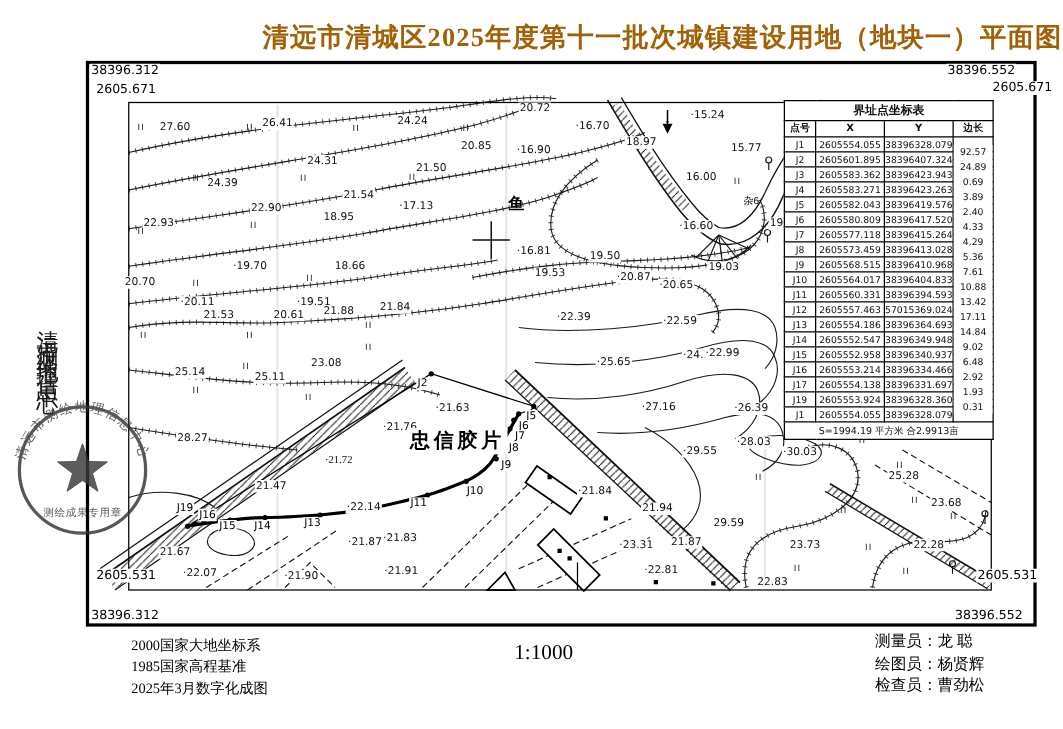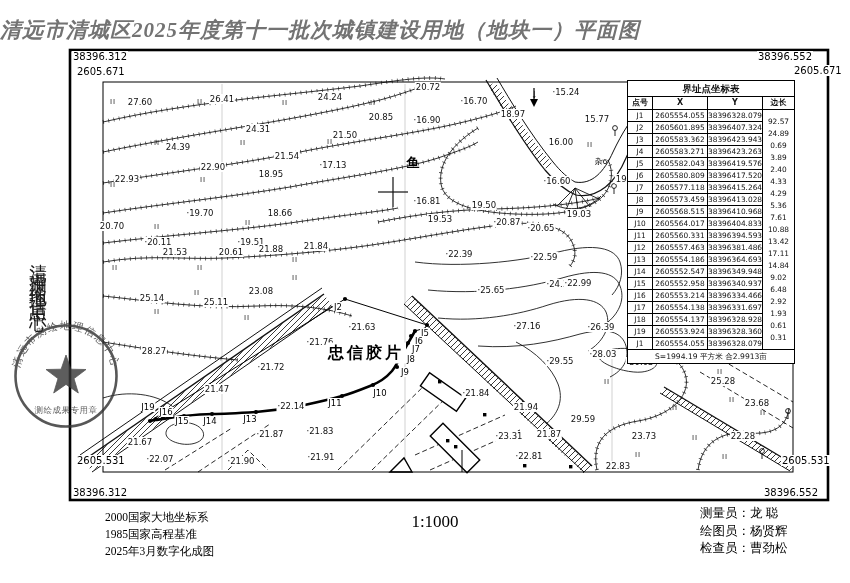--- a/index.html
+++ b/index.html
@@ -2,23 +2,23 @@
 <html><head>
 <meta charset="utf-8">
 <style>
   * { box-sizing: border-box; margin: 0; padding: 0; }
   html,body { background:#fff; }
   #page {
     position: relative; width: 850px; height: 583px; background: #fff;
     font-family: "Liberation Sans", sans-serif; color:#111; overflow: hidden;
   }
   #title {
-    position: absolute; left: 0; top: 16px; width: 100%; text-align: left;
+    position: absolute; left: 0; top: 16px; width: 100%; text-align: right;
     font-family: "Liberation Serif", serif; font-weight: bold; font-size: 21px;
-    letter-spacing: 1px; color:#737373;font-style:italic;
+    letter-spacing: 1px; color:#a16207;
   }
   #mapsvg { position: absolute; left:0; top:0; z-index: 1; }
   #map-labels { position:absolute; inset:0; z-index: 2; pointer-events:none; }
   #map-labels span { position:absolute; transform: translate(-50%,-50%); white-space: nowrap; }
   .elev { font-size: 8.5px; color:#101010; background:#fff; padding:0 1px; font-family:"DejaVu Sans",sans-serif; }
   .jlab { font-size: 8.5px; color:#000; font-family:"DejaVu Sans",sans-serif; background:#fff; padding:0 1px;}
   .grass { font-size: 7px; letter-spacing: 1px; color:#222; font-family:"DejaVu Sans",sans-serif; }
   .corner { position:absolute; font-size: 10px; color:#000; z-index:3; background:#fff; padding:0 1px; font-family:"DejaVu Sans",sans-serif;}
   .maptext { position:absolute; z-index:2; transform: translate(-50%,-50%); white-space:nowrap; color:#000; }
   #parcel-name { font-size: 16px; font-weight: bold; letter-spacing: 3px; background:#fff; padding:0 2px;}
@@ -300,30 +300,30 @@
       <span class="elev" style="left: 757px; top: 403px;">23.68</span>
       <span class="elev" style="left: 743px; top: 436px;">22.28</span>
       <span class="elev" style="left: 644px; top: 436px;">23.73</span>
       <span class="elev" style="left: 618px; top: 466px;">22.83</span>
       <span class="elev" style="left: 509px; top: 436px;">·23.31</span>
       <span class="elev" style="left: 529px; top: 456px;">·22.81</span>
       <span class="elev" style="left: 526px; top: 407px;">21.94</span>
       <span class="elev" style="left: 549px; top: 434px;">21.87</span>
       <span class="elev" style="left: 362px; top: 327px;">·21.63</span>
       <span class="elev" style="left: 320px; top: 342px;">·21.76</span>
-      <span class="elev" style="left: 271px; top: 367px;">·21.72</span>
+      <span class="elev" style="left: 271px; top: 367px; font-family: Liberation Serif, serif;">·21.72</span>
       <span class="elev" style="left: 291px; top: 406px;">·22.14</span>
       <span class="elev" style="left: 476px; top: 393px;">·21.84</span>
       <span class="elev" style="left: 217px; top: 389px;">21.47</span>
       <span class="elev" style="left: 154px; top: 351px;">28.27</span>
       <span class="elev" style="left: 140px; top: 442px;">21.67</span>
       <span class="elev" style="left: 160px; top: 459px;">·22.07</span>
       <span class="elev" style="left: 241px; top: 461px;">·21.90</span>
       <span class="elev" style="left: 321px; top: 457px;">·21.91</span>
-      <span class="elev" style="left: 270px; top: 434px;">·21.87</span>
+      <span class="elev" style="left: 292px; top: 434px;">·21.87</span>
       <span class="elev" style="left: 320px; top: 431px;">·21.83</span>
       <span class="jlab" style="left: 338px; top: 307px;">J2</span>
       <span class="jlab" style="left: 425px; top: 333px;">J5</span>
       <span class="jlab" style="left: 419px; top: 341px;">J6</span>
       <span class="jlab" style="left: 416px; top: 349px;">J7</span>
       <span class="jlab" style="left: 411px; top: 359px;">J8</span>
       <span class="jlab" style="left: 405px; top: 372px;">J9</span>
       <span class="jlab" style="left: 380px; top: 393px;">J10</span>
       <span class="jlab" style="left: 335px; top: 403px;">J11</span>
       <span class="jlab" style="left: 250px; top: 419px;">J13</span>
@@ -478,21 +478,21 @@
           <td>J11</td>
           <td>2605560.331</td>
           <td>38396394.593</td>
           <td class="len-cell">
             <div class="len-val">13.42</div>
           </td>
         </tr>
         <tr>
           <td>J12</td>
           <td>2605557.463</td>
-          <td>38396381.486</td>
+          <td>57015369.024</td>
           <td class="len-cell">
             <div class="len-val">17.11</div>
           </td>
         </tr>
         <tr>
           <td>J13</td>
           <td>2605554.186</td>
           <td>38396364.693</td>
           <td class="len-cell">
             <div class="len-val">14.84</div>
@@ -521,28 +521,20 @@
           <td class="len-cell">
             <div class="len-val">2.92</div>
           </td>
         </tr>
         <tr>
           <td>J17</td>
           <td>2605554.138</td>
           <td>38396331.697</td>
           <td class="len-cell">
             <div class="len-val">1.93</div>
-          </td>
-        </tr>
-        <tr>
-          <td>J18</td>
-          <td>2605554.137</td>
-          <td>38396328.928</td>
-          <td class="len-cell">
-            <div class="len-val">0.61</div>
           </td>
         </tr>
         <tr>
           <td>J19</td>
           <td>2605553.924</td>
           <td>38396328.360</td>
           <td class="len-cell">
             <div class="len-val">0.31</div>
           </td>
         </tr>

